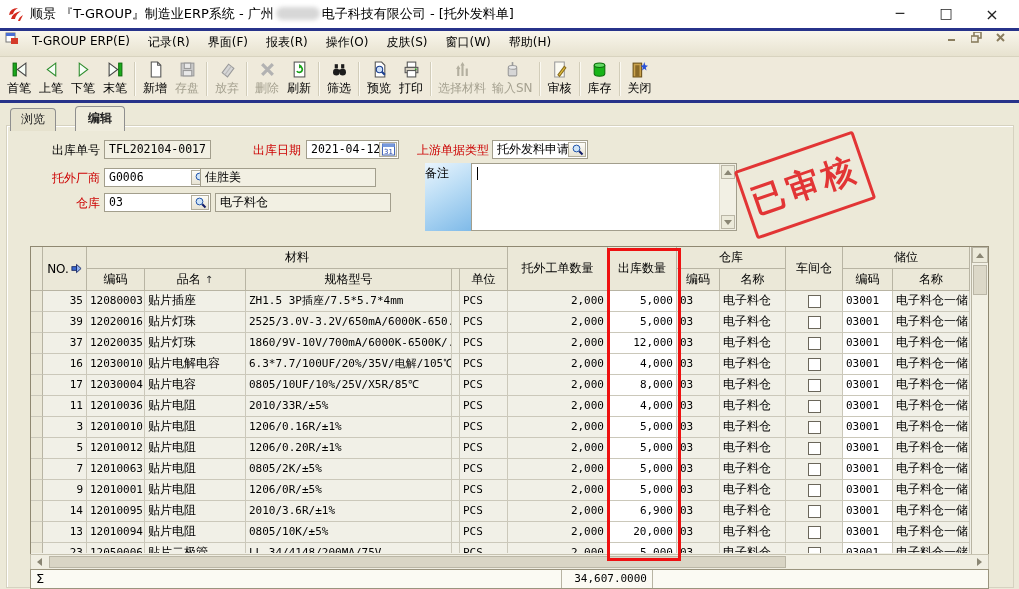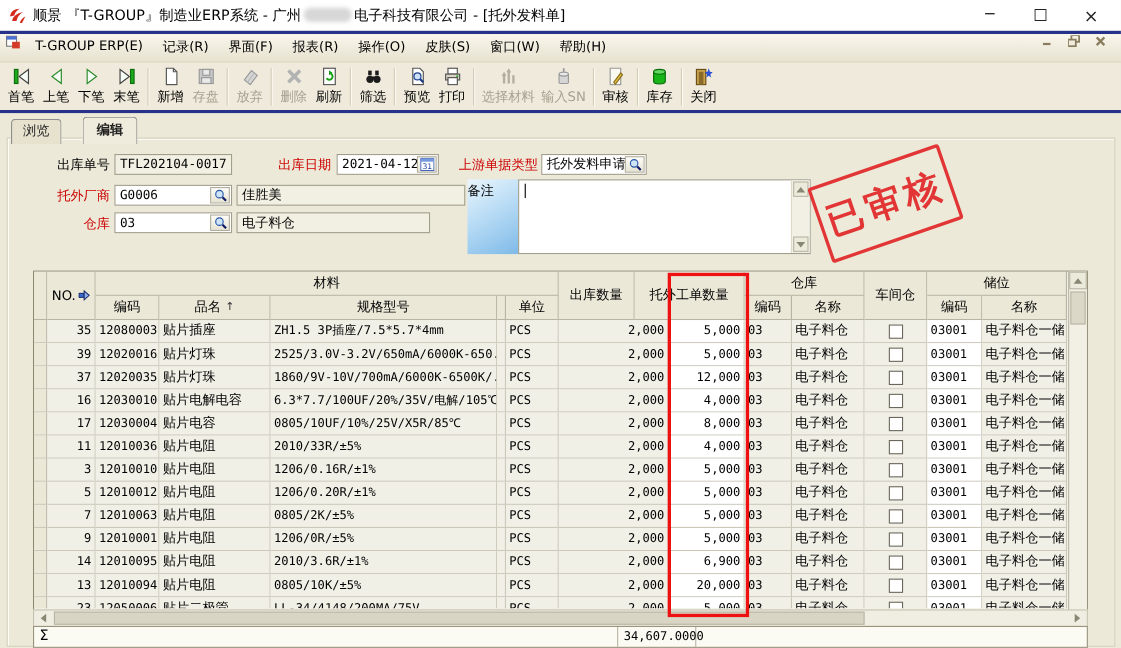--- a/index.html
+++ b/index.html
@@ -71,21 +71,21 @@
   .sort{font-size:10px;margin-left:4px;color:#333}
   .vscroll{position:absolute;right:0;top:0;width:17px;height:100%;background:#f2f0e4;border-left:1px solid #b8b4a3}
   .vbtn{position:absolute;left:0;width:16px;height:16px;background:#eceada;border:1px solid #bab6a6;display:flex;align-items:center;justify-content:center}
   .vthumb{position:absolute;left:1px;top:18px;width:14px;height:30px;background:#dcd8c8;border:1px solid #bab6a6}
   .redbox{position:absolute;left:576px;top:1px;width:74px;height:313px;border:3px solid #ee1111;pointer-events:none;z-index:4}
   .hscroll{position:absolute;left:30px;top:451px;width:959px;height:16px;background:#f0eee2;border:1px solid #c6c2b0;display:flex;align-items:center;padding:1px}
   .hbtn{width:15px;height:12px;display:flex;align-items:center;justify-content:center;background:#f0eee2}
   .hthumb{width:737px;height:12px;background:#d9d5c5;border:1px solid #bab6a6;margin-left:2px}
   .sumrow{position:absolute;left:30px;top:466px;width:959px;height:20px;background:#fbfaf3;border:1px solid #9a947e}
   .sum-sym{position:absolute;left:5px;top:1px;font-size:13px}
-  .sum-cell{position:absolute;left:530px;top:0;width:72px;height:18px;border-left:1px solid #b8b4a3;border-right:1px solid #b8b4a3;text-align:right;padding:0 5px;font-family:"DejaVu Sans Mono","Liberation Mono",monospace;font-size:11px;line-height:18px}
+  .sum-cell{position:absolute;left:530px;top:0;width:92px;height:18px;border-left:1px solid #b8b4a3;border-right:1px solid #b8b4a3;text-align:right;padding:0 5px;font-family:"DejaVu Sans Mono","Liberation Mono",monospace;font-size:11px;line-height:18px}
 </style>
 </head>
 <body>
 
 <div class="titlebar">
   <svg width="18" height="18" viewBox="0 0 18 18">
       <path d="M3 10 Q4 3 12 3 Q8 5 7 9 Z" fill="#d42a1e"></path>
       <path d="M5 14 Q6 8 15 6 Q10 9 9 14 Z" fill="#d42a1e"></path>
       <path d="M12 16 Q13 12 17 10 Q15 14 14 16 Z" fill="#d42a1e"></path>
     </svg>
@@ -303,21 +303,21 @@
 
   <span class="flabel req" style="left:20px;top:67px;width:80px">托外厂商</span>
   <div class="fbox" style="left:104px;top:65px;width:107px"><span>G0006</span>
     <span class="inbtn">
         <svg width="13" height="13" viewBox="0 0 13 13">
           <circle cx="5.5" cy="5.5" r="3.4" fill="#cfe4f7" stroke="#2255aa"></circle>
           <line x1="8.3" y1="8.3" x2="11.5" y2="11.5" stroke="#101a66" stroke-width="2"></line>
         </svg>
       </span>
   </div>
-  <div class="fbox cjk ro" style="left:215px;top:65px;width:208px"><span>佳胜美</span></div>
+  <div class="fbox cjk ro" style="left:200px;top:65px;width:176px"><span>佳胜美</span></div>
 
   <span class="flabel req" style="left:20px;top:92px;width:80px">仓库</span>
   <div class="fbox" style="left:104px;top:90px;width:107px"><span>03</span>
     <span class="inbtn">
         <svg width="13" height="13" viewBox="0 0 13 13">
           <circle cx="5.5" cy="5.5" r="3.4" fill="#cfe4f7" stroke="#2255aa"></circle>
           <line x1="8.3" y1="8.3" x2="11.5" y2="11.5" stroke="#101a66" stroke-width="2"></line>
         </svg>
       </span>
   </div>
@@ -356,22 +356,22 @@
           <div class="hcell c2">编码</div>
           <div class="hcell c3">
               <span>品名</span>
               <span class="sort">↑</span>
             </div>
           <div class="hcell c4">规格型号</div>
           <div class="hcell c5"></div>
           <div class="hcell c6">单位</div>
         </div>
       </div>
+      <div class="hcell span2 c7">托外工单数量</div>
       <div class="hcell span2 c8">出库数量</div>
-      <div class="hcell span2 c7">托外工单数量</div>
       <div class="hgrp w109">
         <div class="hband w109">仓库</div>
         <div class="hsub">
           <div class="hcell c9">编码</div>
           <div class="hcell c10">名称</div>
         </div>
       </div>
       <div class="hcell span2 c11">车间仓</div>
       <div class="hgrp w127">
         <div class="hband w127">储位</div>

